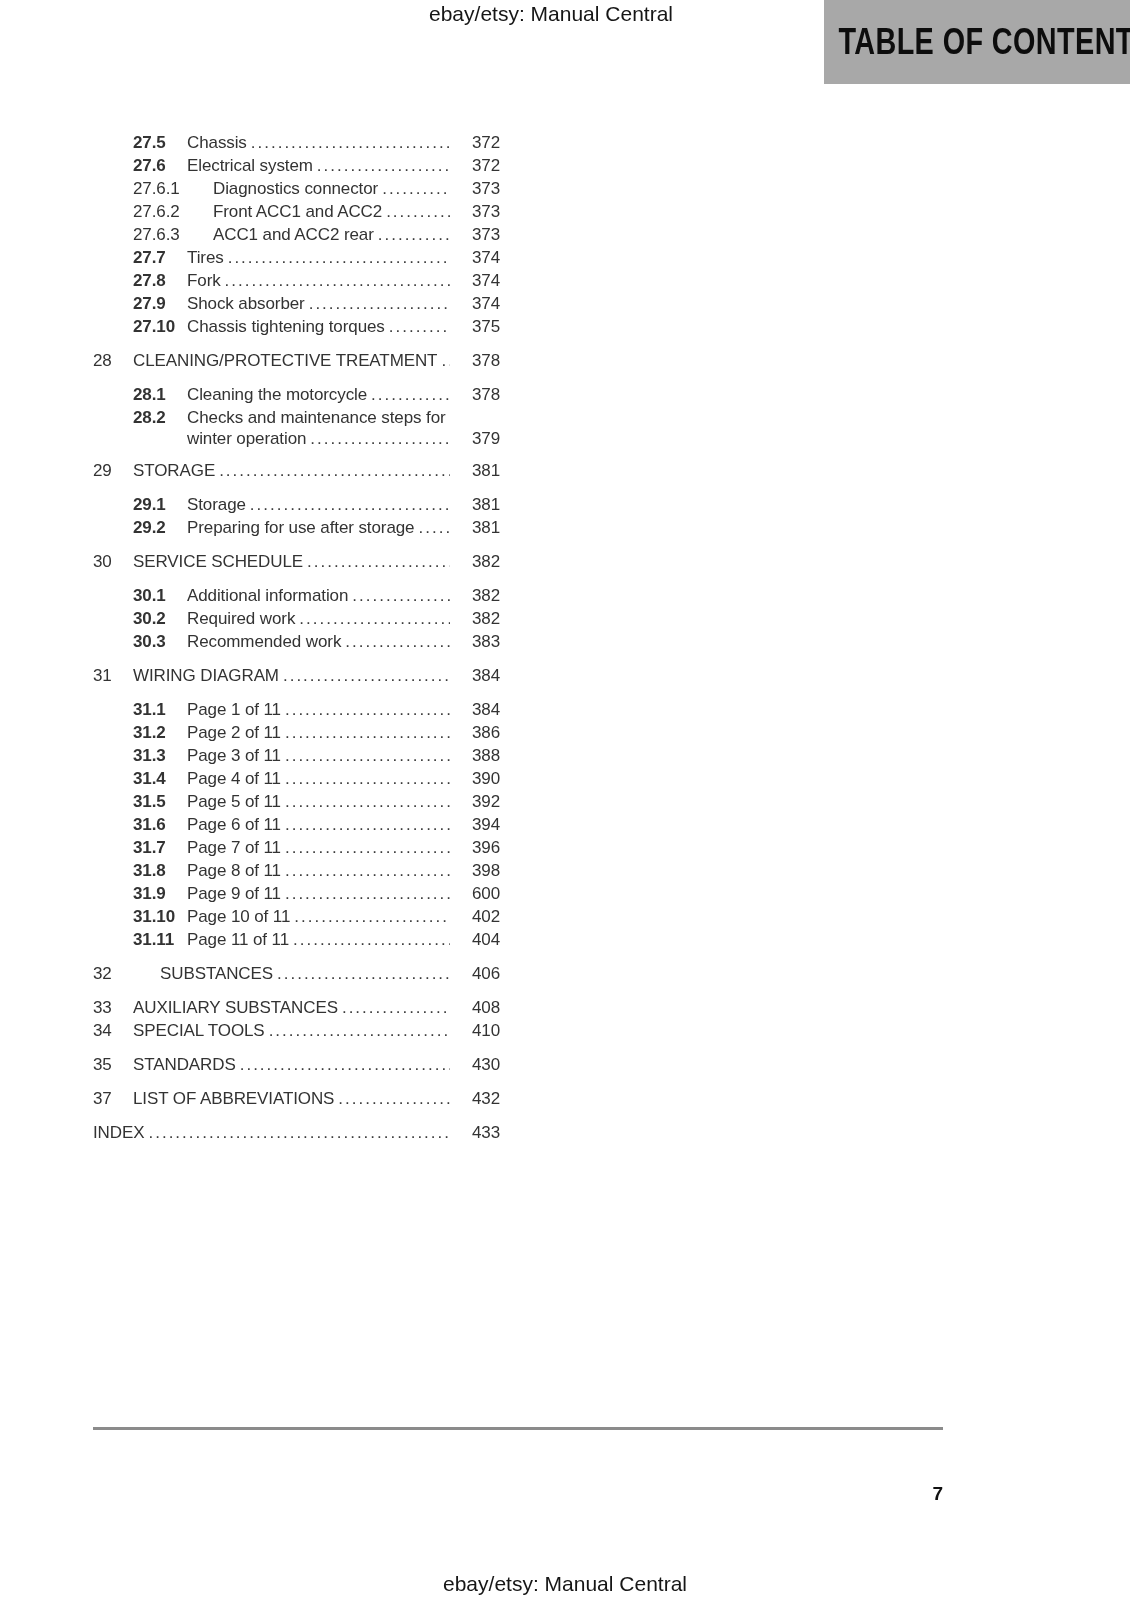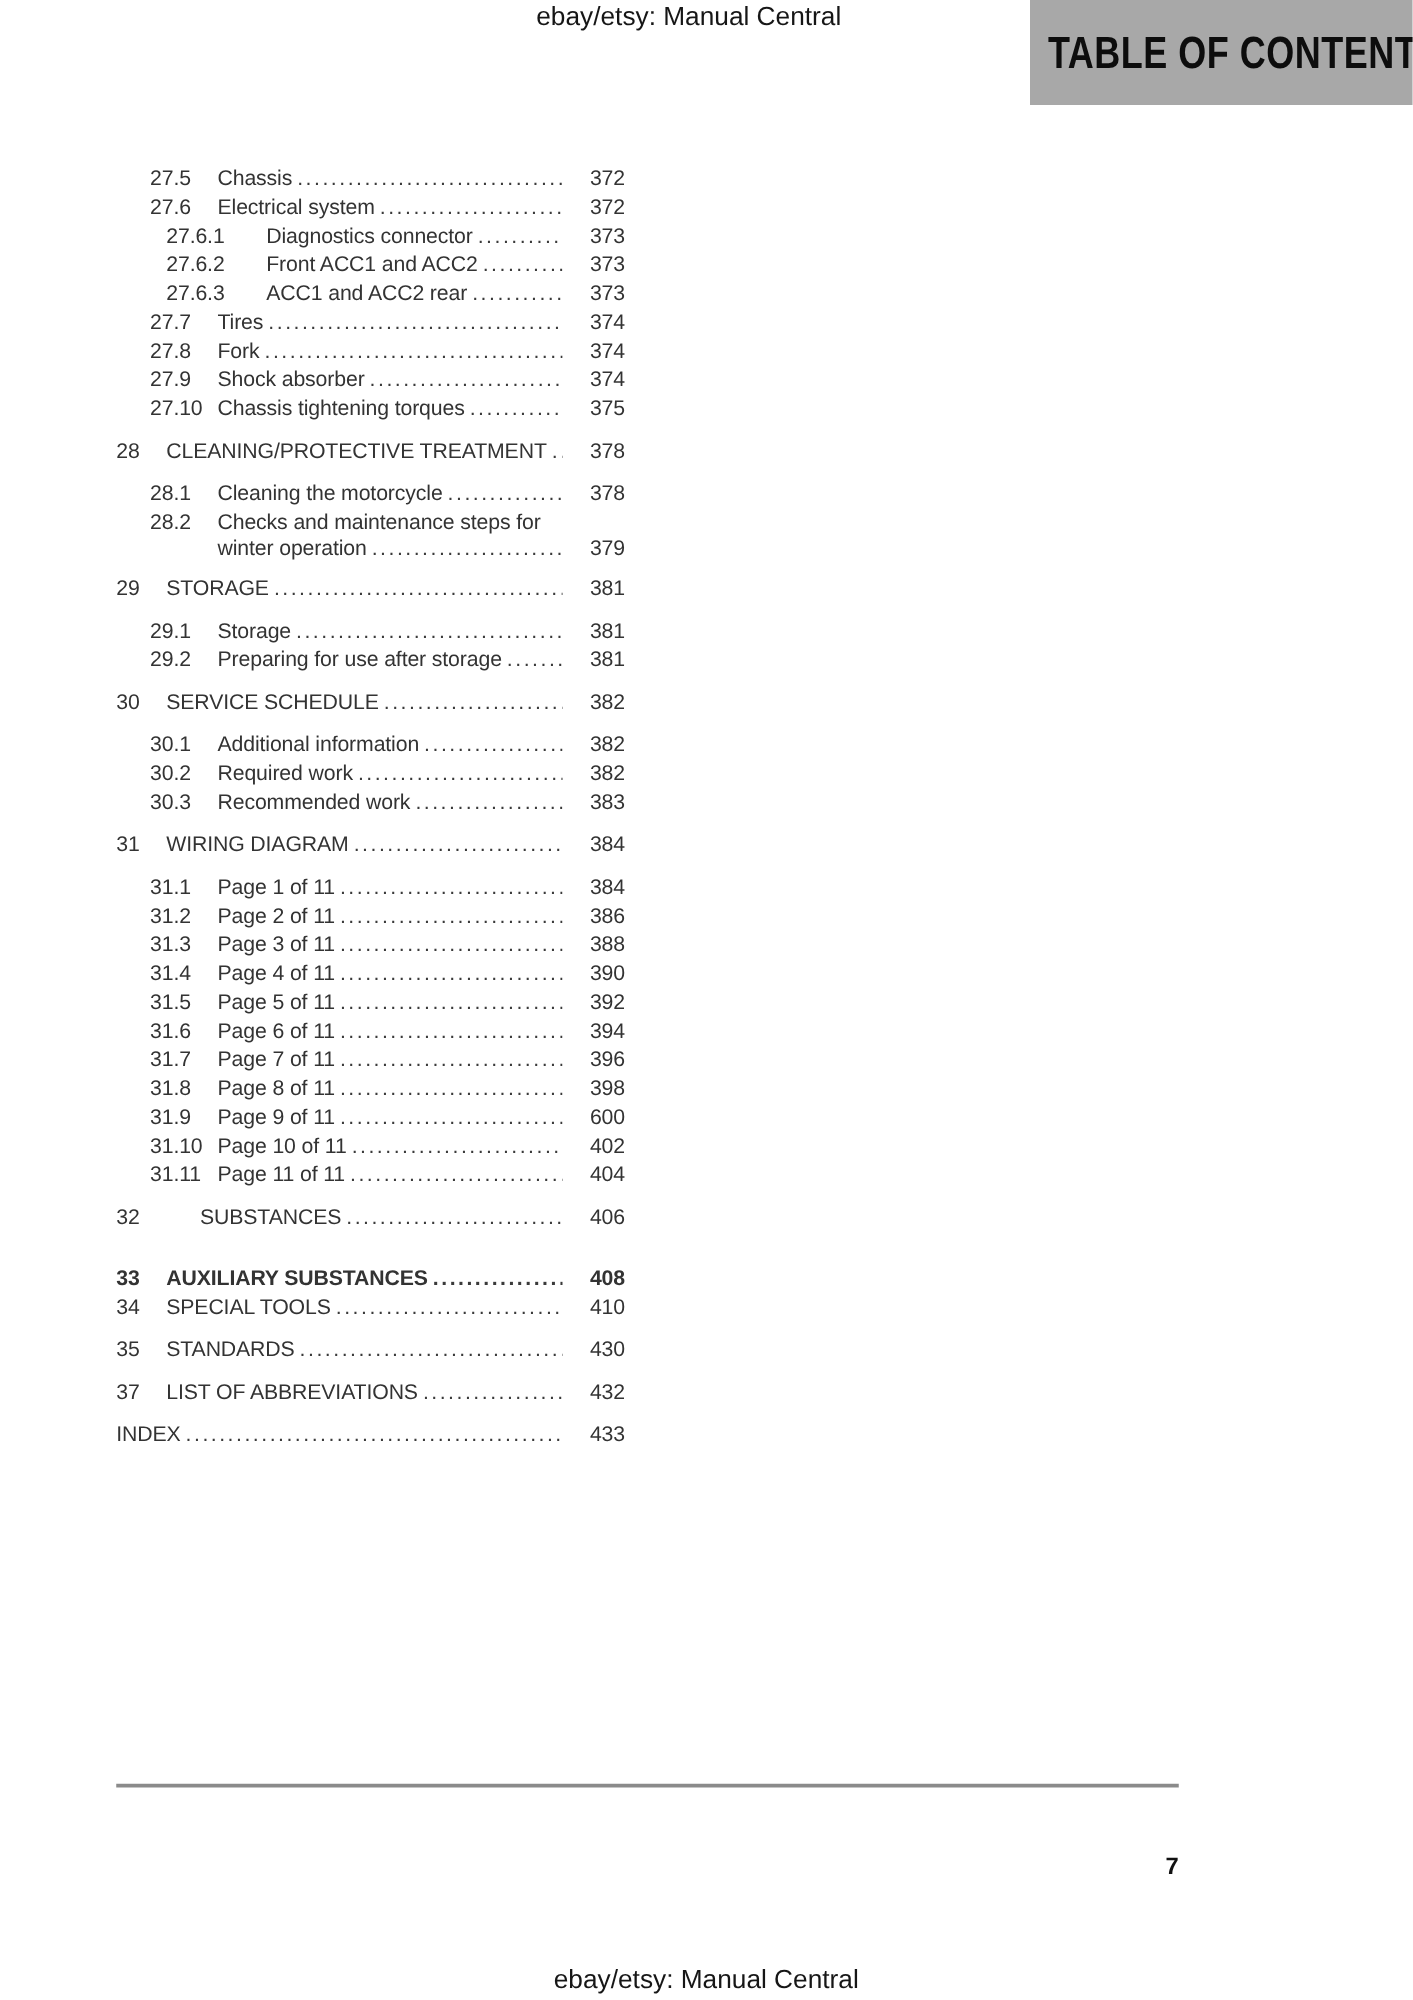--- a/index.html
+++ b/index.html
@@ -51,21 +51,21 @@
     left: 93px;
     top: 131px;
     width: 407px;
     font-size: 17px;
     letter-spacing: -0.1px;
     color: #333333;
   }
   .row { display: flex; line-height: 23px; }
   .row .num { flex: 0 0 auto; }
   .row.l1 .num { width: 40px; }
-  .row.l2 .num { margin-left: 27px; width: 54px; }
+  .row.l2 .num { margin-left: 40px; width: 54px; font-weight: bold; }
   .row.l3 .num { margin-left: 40px; width: 80px; }
   .row .body { flex: 1; min-width: 0; }
   .titleline { display: block; line-height: 23px; }
   .line1 { display: flex; }
   .line1.wrap2 { line-height: 19px; }
   .title { flex: 0 1 auto; white-space: nowrap; }
   .leader {
     flex: 1;
     overflow: hidden;
     white-space: nowrap;
@@ -431,21 +431,21 @@
     <div class="row l1" style="margin-top: 11px; gap: 27px;">
       <span class="num">32</span>
       <span class="body">
         <span class="line1">
           <span class="title">SUBSTANCES</span>
           <span class="leader"></span>
           <span class="page">406</span>
         </span>
       </span>
     </div>
-    <div class="row l1" style="margin-top: 26px; font-weight: bold;">
+    <div class="row l1" style="margin-top: 11px;">
       <span class="num">33</span>
       <span class="body">
         <span class="line1">
           <span class="title">AUXILIARY SUBSTANCES</span>
           <span class="leader"></span>
           <span class="page">408</span>
         </span>
       </span>
     </div>
     <div class="row l1" style="">

